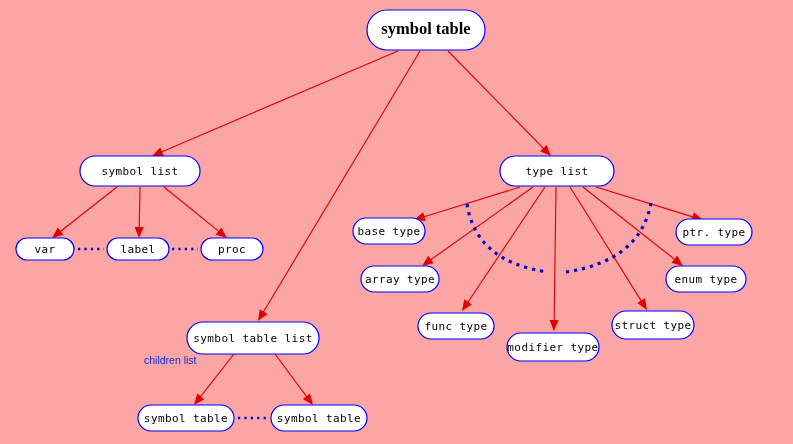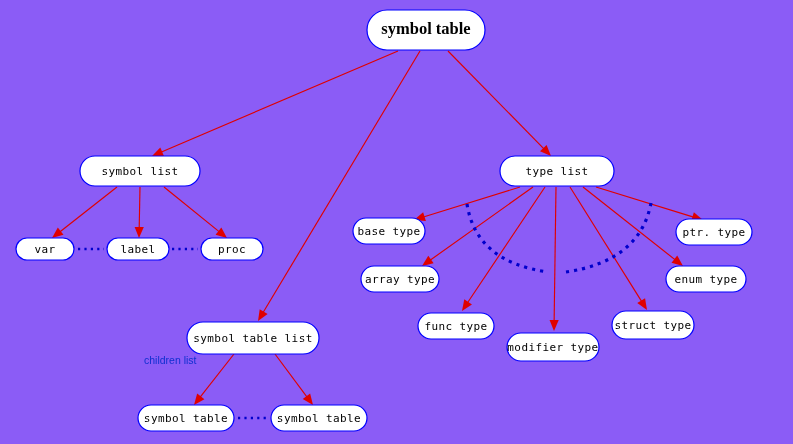--- a/index.html
+++ b/index.html
@@ -4,21 +4,21 @@
 <style>
   html, body {
     margin: 0;
     padding: 0;
     background: #ffffff;
   }
   #diagram-root {
     position: relative;
     width: 793px;
     height: 444px;
-    background: #8b5cf6;
+    background: #fca5a5;
     font-family: "Liberation Serif", serif;
     overflow: hidden;
   }
   svg#graph {
     position: absolute;
     top: 0;
     left: 0;
     width: 793px;
     height: 444px;
     display: block;

